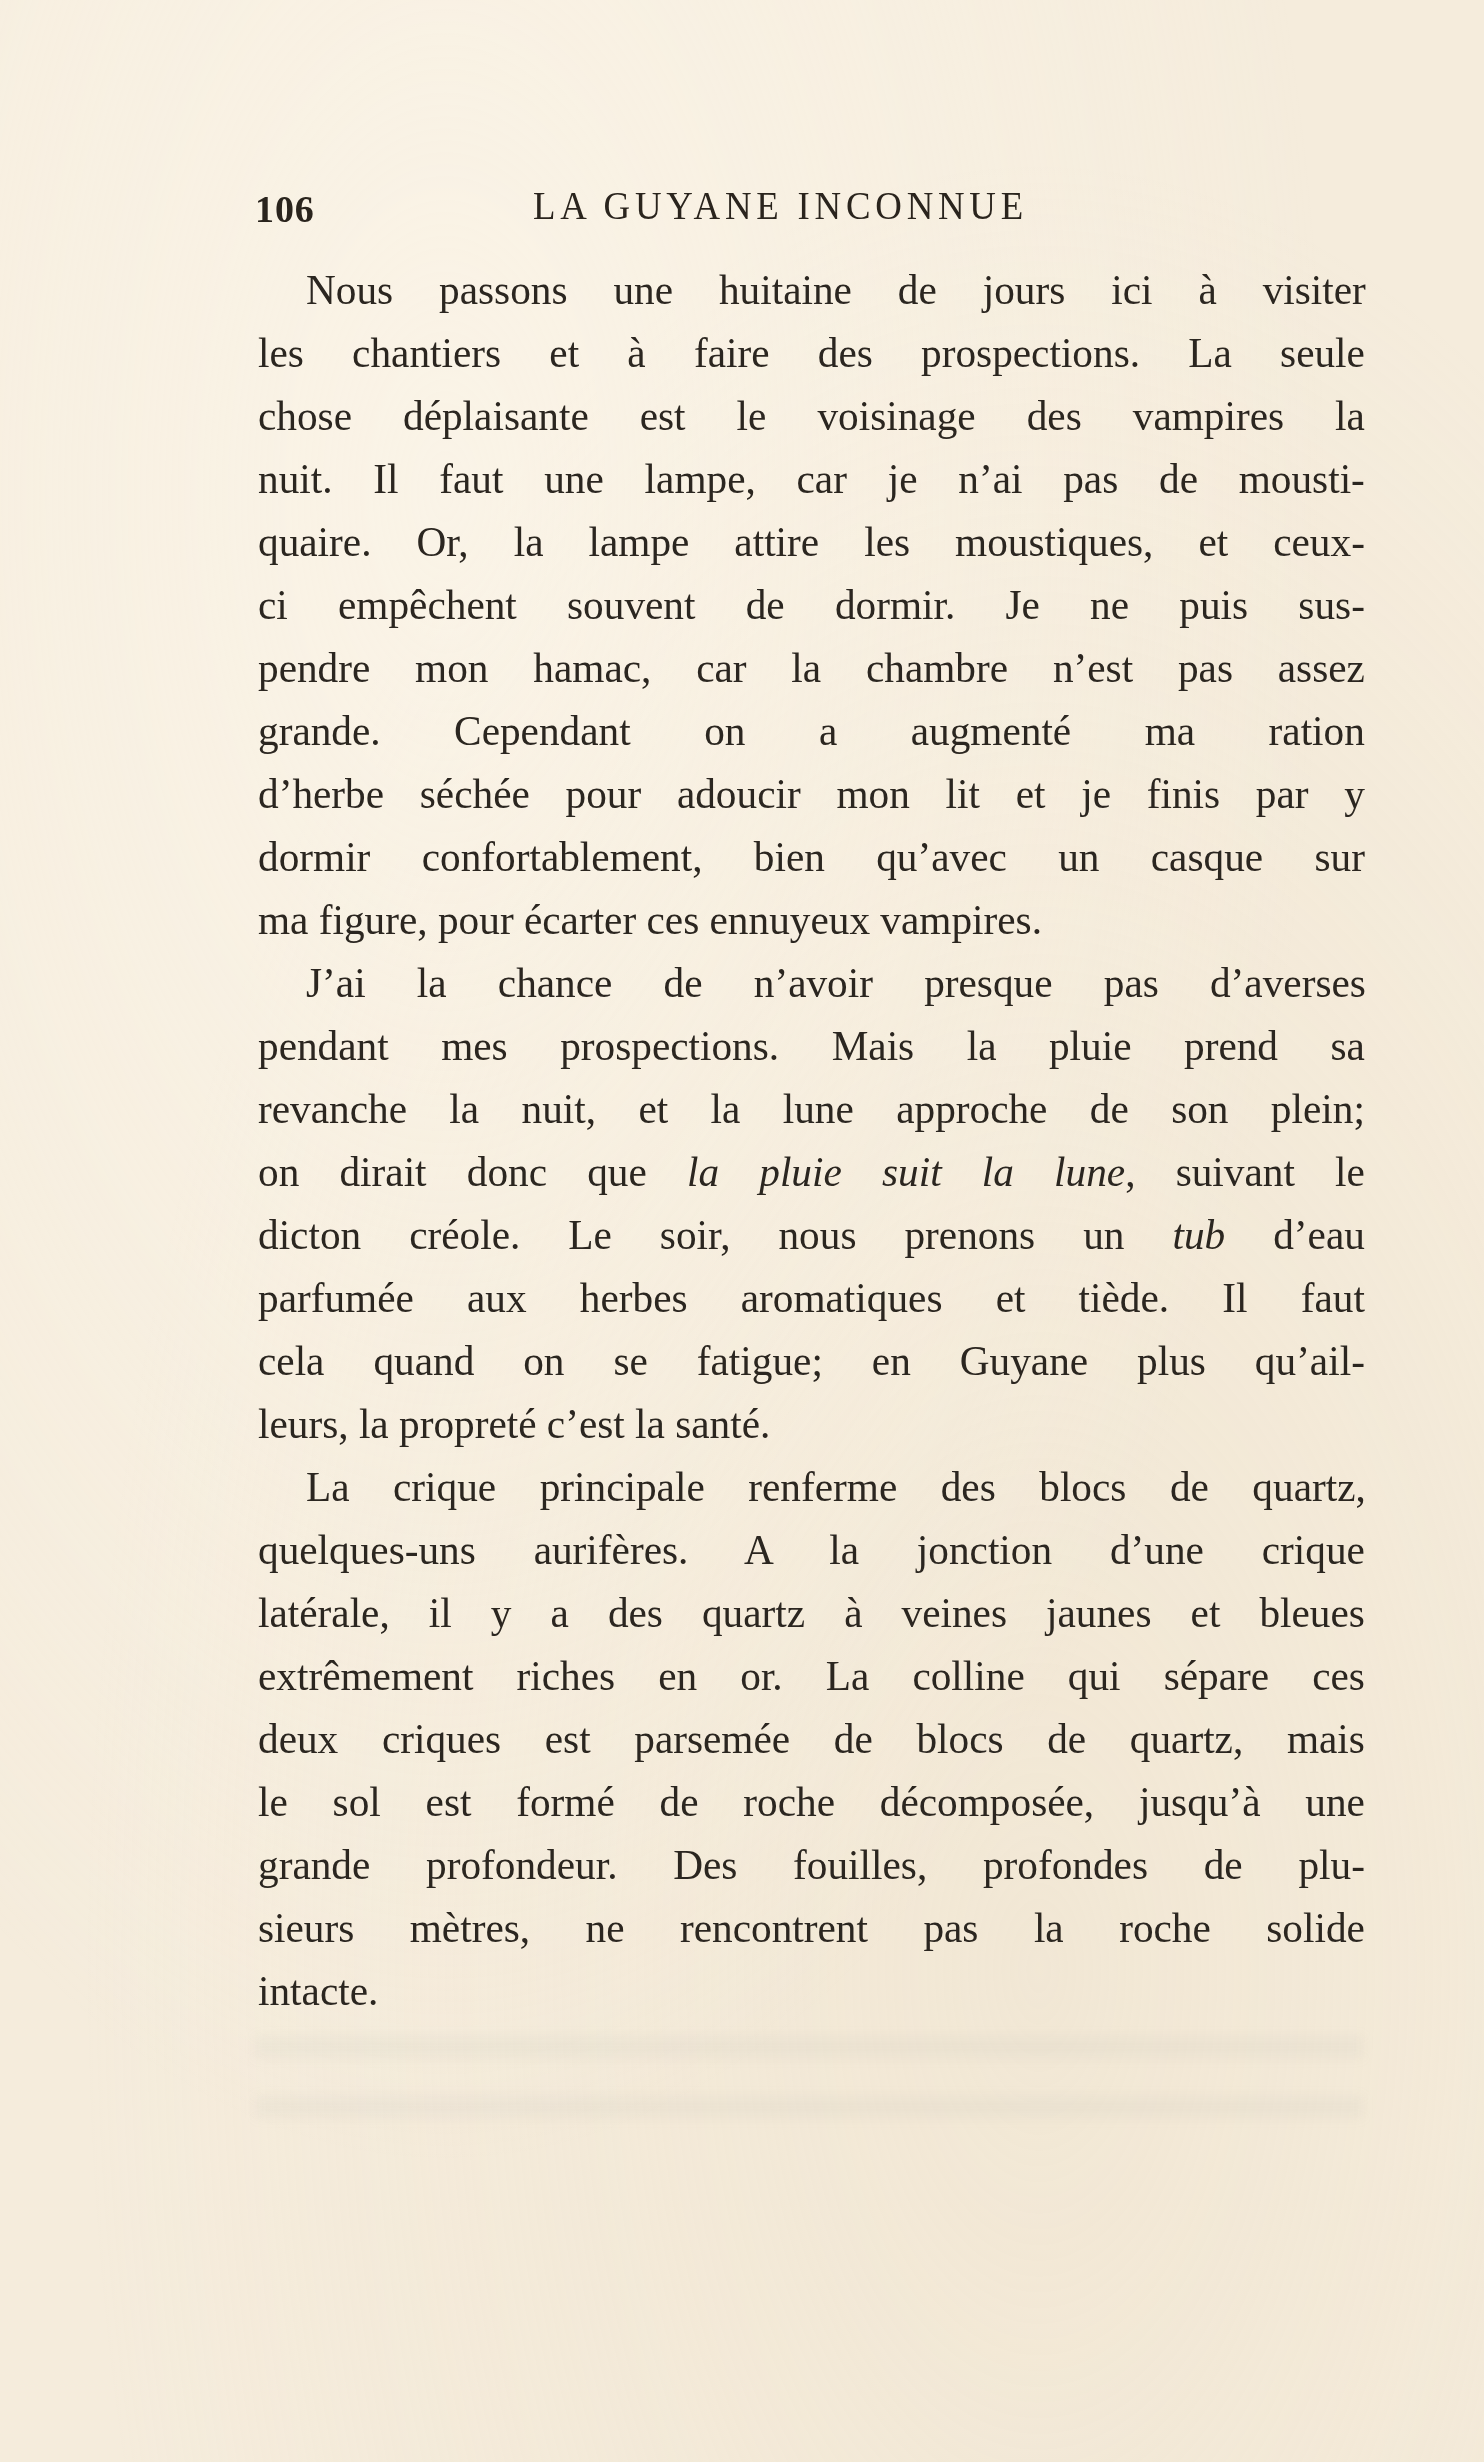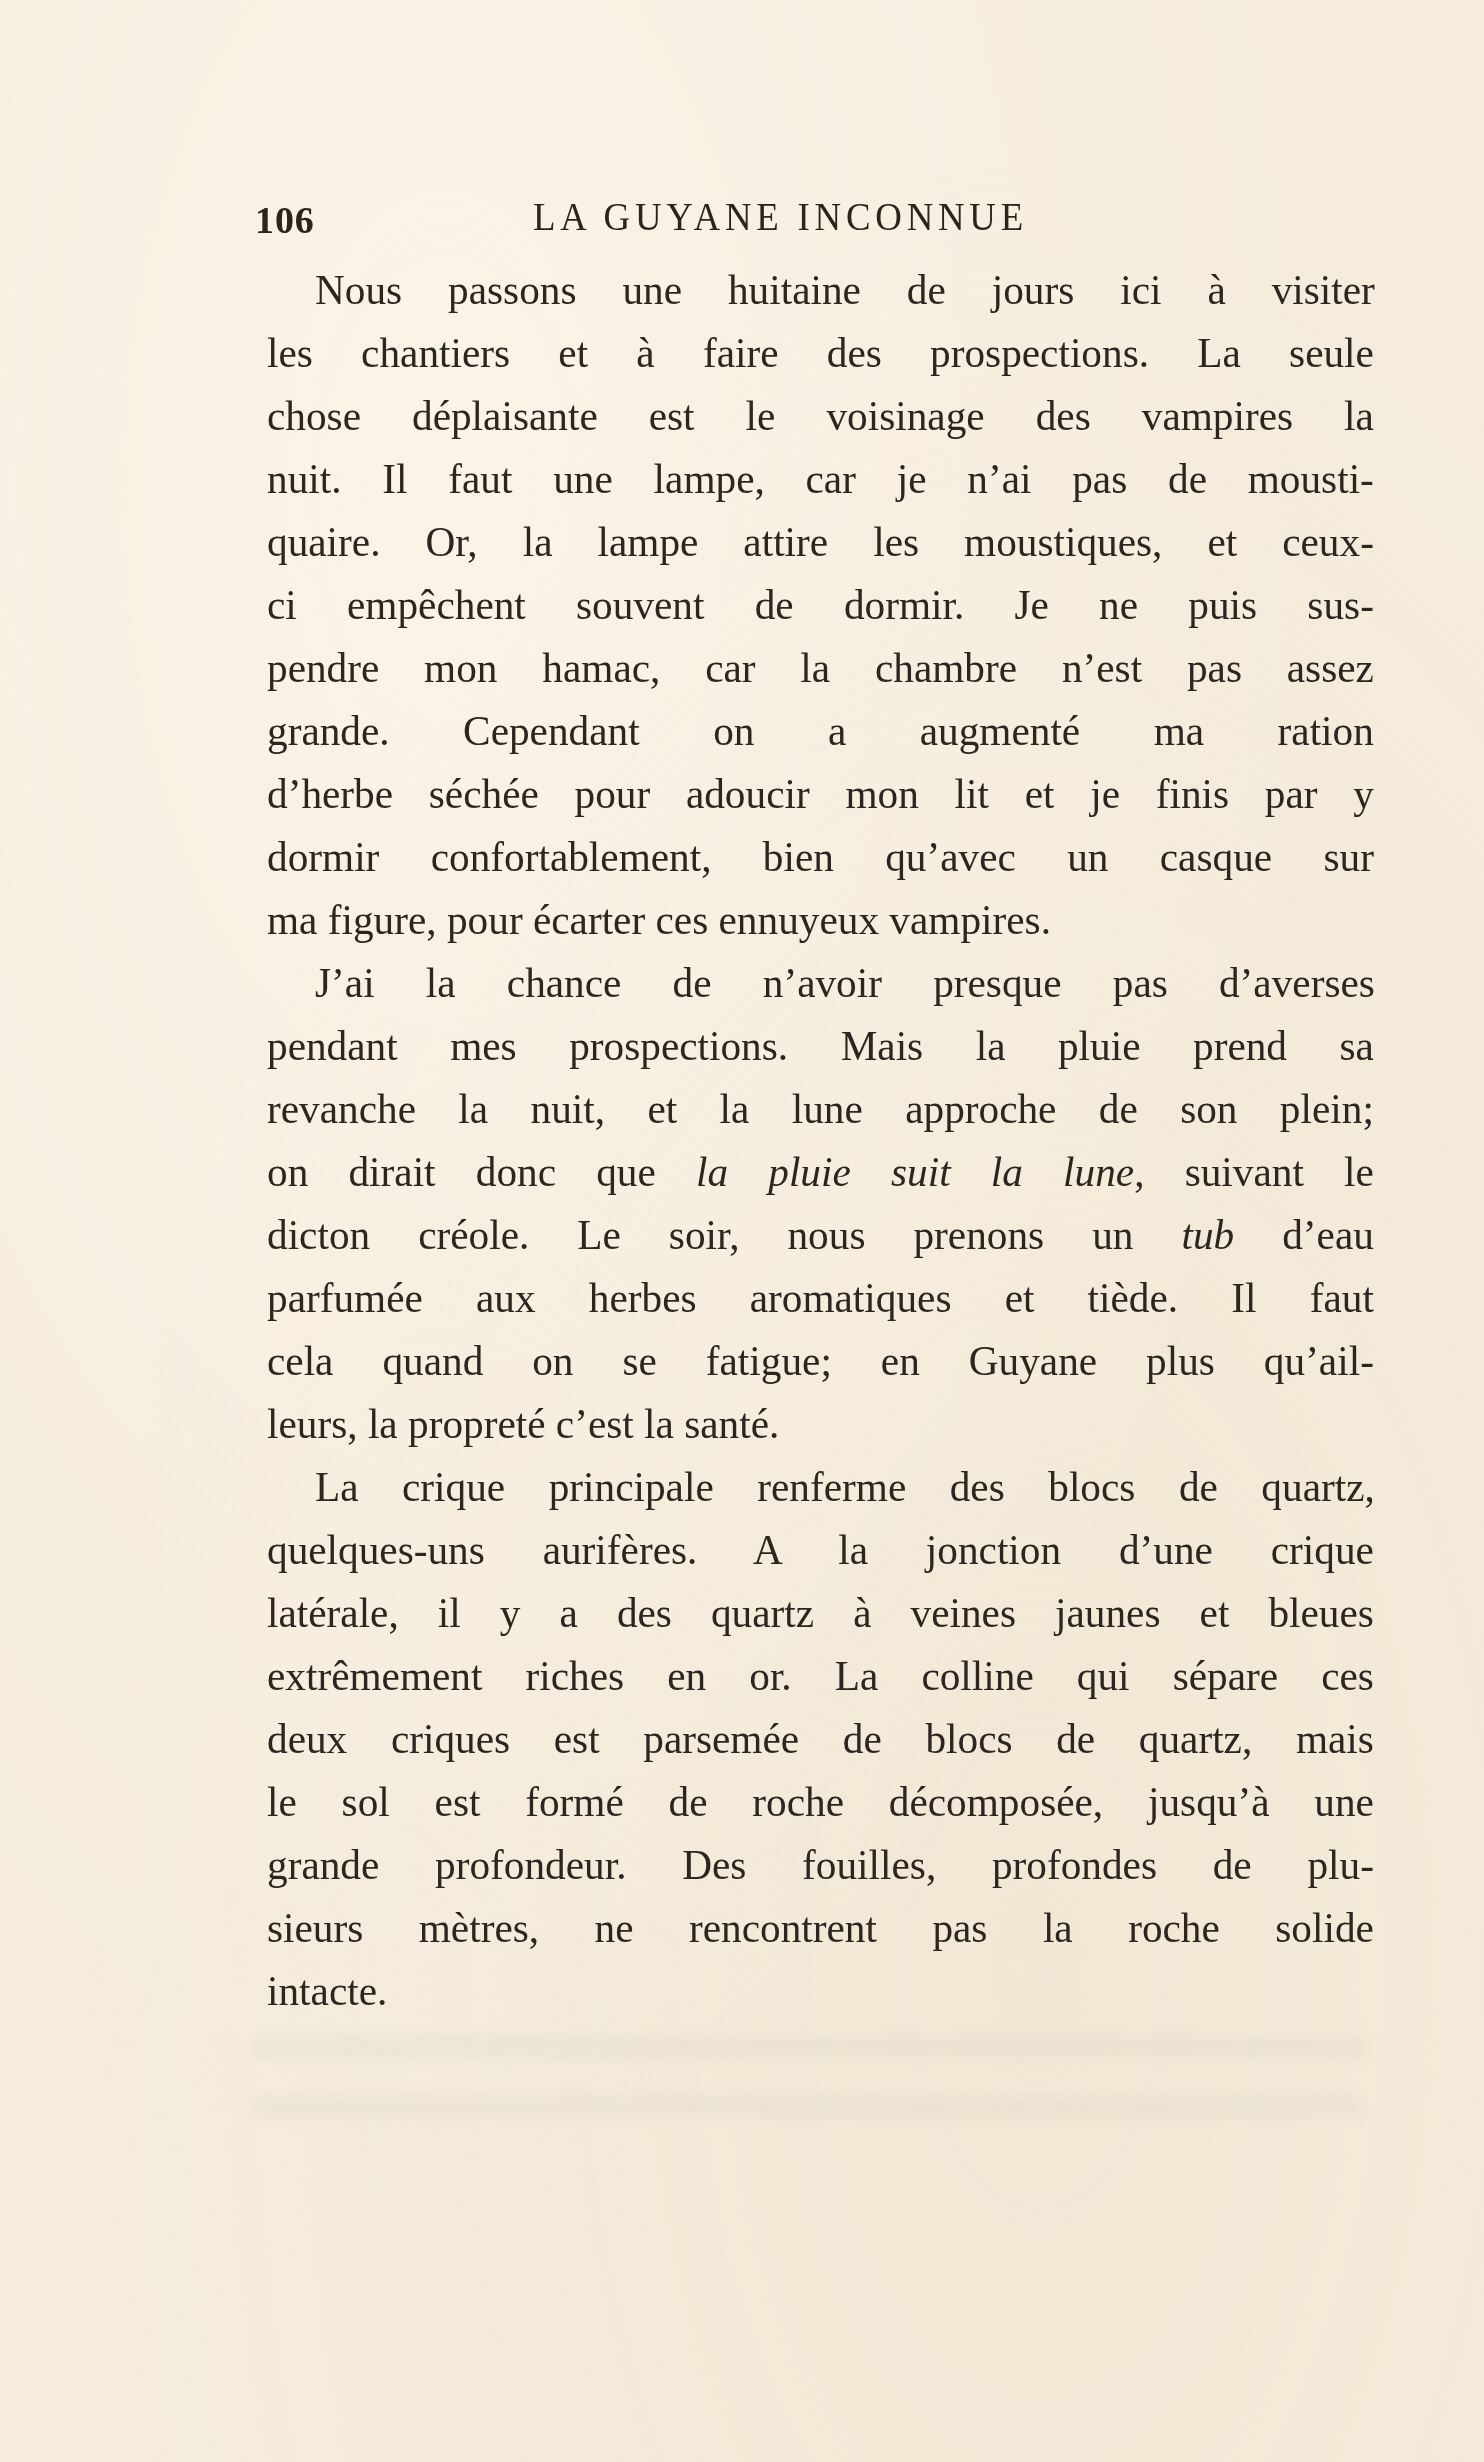--- a/index.html
+++ b/index.html
@@ -20,21 +20,21 @@
     }
     .page {
       position: absolute;
       left: 255px;
       top: 0;
       width: 1108px;
       height: 2462px;
     }
     .running-head {
       position: absolute;
-      top: 193px;
+      top: 182px;
       left: 0;
       width: 1108px;
       height: 48px;
     }
     .page-number {
       position: absolute;
       left: 0;
       top: 5.2px;
       font-family: "Liberation Serif", serif;
       font-size: 38px;
@@ -49,21 +49,21 @@
       font-family: "Liberation Serif", serif;
       font-size: 40px;
       letter-spacing: 5.2px;
       color: #2a241d;
       transform: scaleX(0.92);
       transform-origin: left top;
     }
     .body-text {
       position: absolute;
       top: 258px;
-      left: 12px;
+      left: 3px;
       width: 1108px;
     }
     .line {
       height: 63px;
       line-height: 63px;
       font-family: "Liberation Serif", serif;
       font-size: 43px;
       white-space: nowrap;
       text-align: justify;
       text-align-last: justify;

